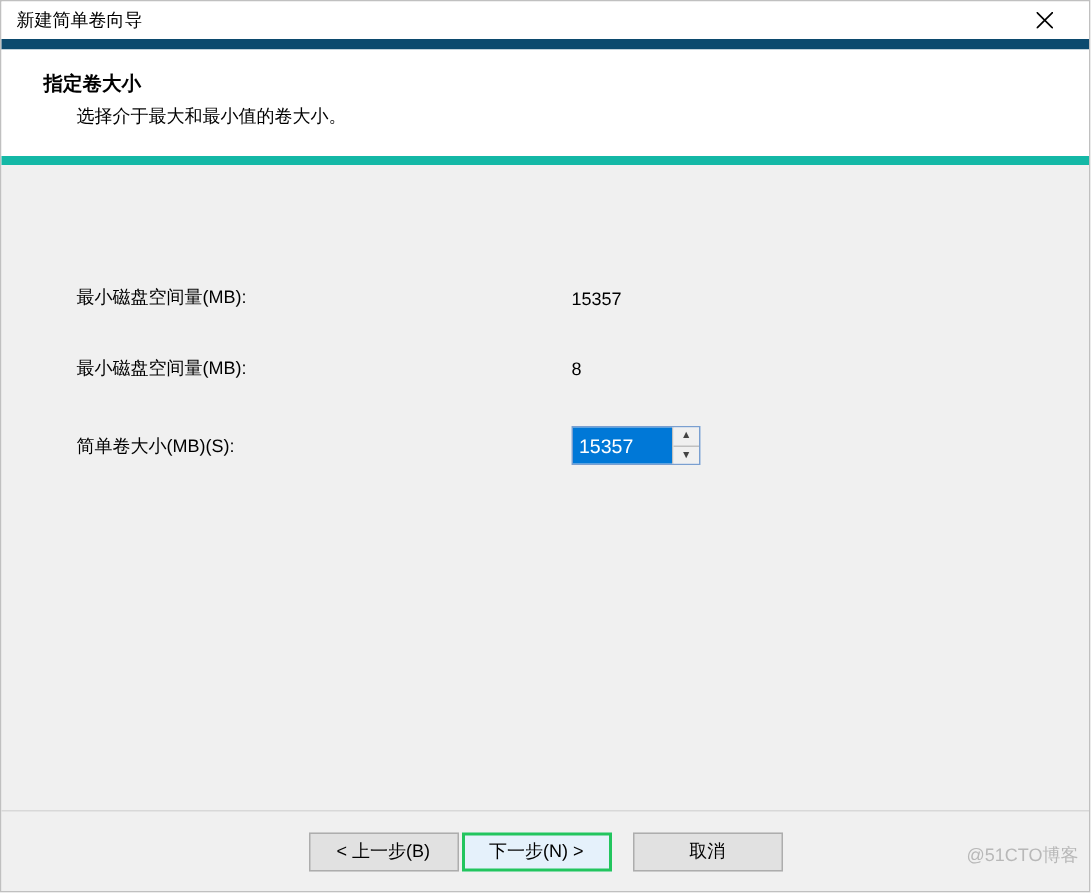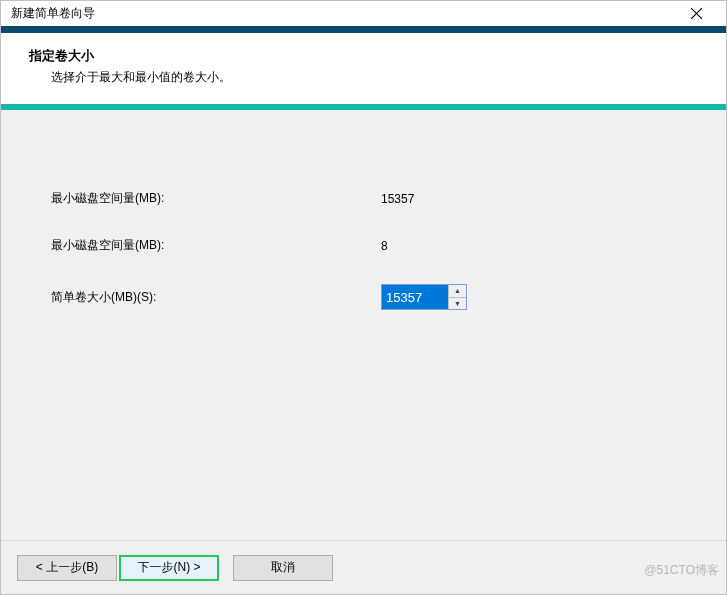--- a/index.html
+++ b/index.html
@@ -126,21 +126,21 @@
     }
     .spinner-buttons .spin:first-child {
       border-bottom: 1px solid #c0c0c0;
     }
     .footer {
       height: 54px;
       background: #f0f0f0;
       border-top: 1px solid #d8d8d8;
       display: flex;
       align-items: center;
-      justify-content: flex-start;
+      justify-content: center;
       padding: 0 16px;
       gap: 14px;
     }
     .btn {
       min-width: 100px;
       height: 26px;
       background: #e1e1e1;
       border: 1px solid #adadad;
       font-size: 12px;
       color: #000;

